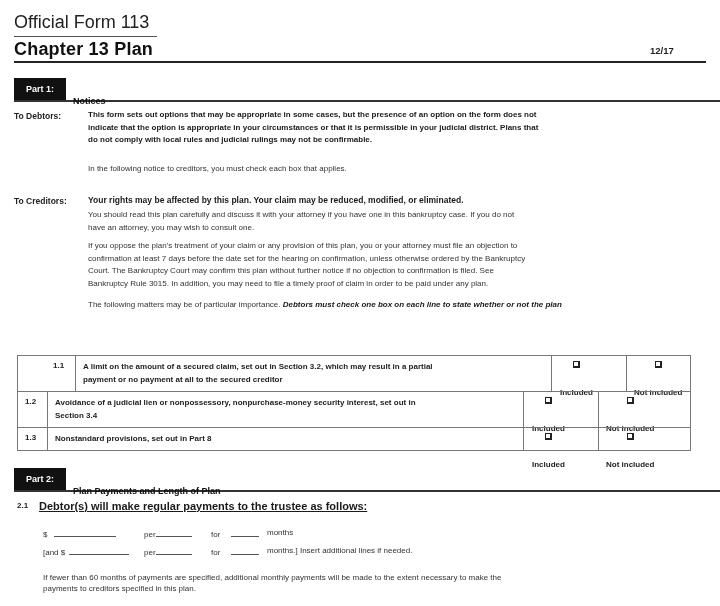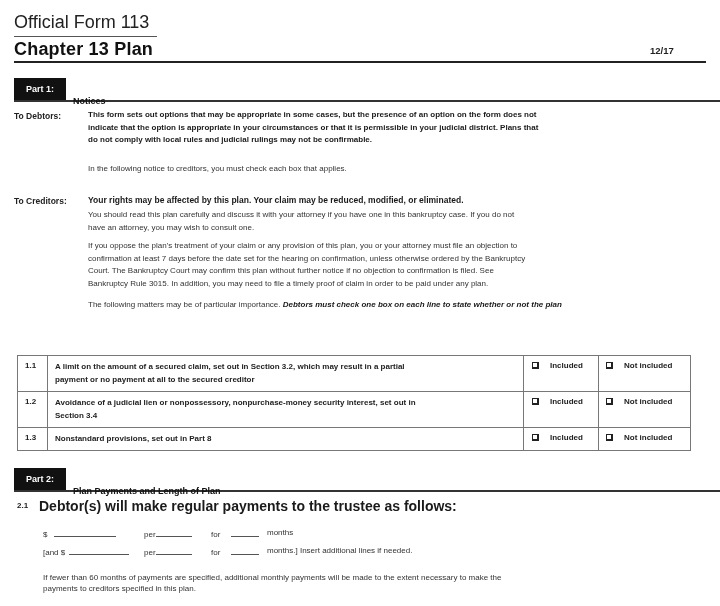--- a/index.html
+++ b/index.html
@@ -13,25 +13,25 @@
   .part-bar { left: 14px; height: 22px; width: 692px; border-bottom: 2px solid #333; }
   .part-tag { position: absolute; left: 0; top: 0; height: 22px; width: 52px; background: #111; color: #fff; font-size: 9px; font-weight: bold; line-height: 22px; text-align: center; }
   .part-title { position: absolute; left: 59px; top: 0; line-height: 22px; font-size: 9px; font-weight: bold; color: #111; margin-top: 12px; }
   .lbl { font-size: 8.5px; font-weight: bold; color: #222; }
   .txt { font-size: 8px; color: #333; line-height: 12.5px; }
   .bold { font-weight: bold; color: #1a1a1a; }
   .ital { }
   .bi { font-weight: bold; font-style: italic; color: #1a1a1a; }
   .items-wrap { position: absolute; left: 17px; top: 355px; width: 672px; border: 1px solid #777; }
   .row { position: relative; border-top: 1px solid #777; }
-  .row:first-child { border-top: none; }
+  .row:first-child { border-top: none; margin-left: 28px; }
   .cell { position: absolute; top: 0; bottom: 0; border-left: 1px solid #777; }
   .num { position: absolute; left: 7px; top: 5px; font-size: 8px; font-weight: bold; color: #222; }
   .desc { position: absolute; left: 37px; top: 5px; width: 460px; font-size: 8px; font-weight: bold; color: #222; line-height: 12.5px; }
-  .chk { position: absolute; top: 5px; font-size: 8px; font-weight: bold; color: #222; display: flex; align-items: center; gap: 11px; }
+  .chk { position: absolute; top: 5px; font-size: 8px; font-weight: bold; color: #222; display: flex; align-items: center; gap: 20px; flex-direction: column; }
   .box { display: inline-block; width: 7px; height: 7px; border: 1px solid #222; border-bottom-width: 2px; border-right-width: 2px; box-sizing: border-box; }
   .blank { display: inline-block; border-bottom: 1px solid #555; height: 9px; vertical-align: baseline; }
 </style>
 </head>
 <body>
 
 <div class="abs form-no">Official Form 113</div>
 <div class="abs form-no-rule"></div>
 <div class="abs title">Chapter 13 Plan</div>
 <div class="abs version">12/17</div>
@@ -121,21 +121,21 @@
       </div>
   </div>
 </div>
 
 <div class="abs part-bar" style="top:468px; width:706px;">
   <div class="part-tag">Part 2:</div>
   <div class="part-title">Plan Payments and Length of Plan</div>
 </div>
 
 <div class="abs txt bold" style="left:17px; top:500px;">2.1</div>
-<div class="abs txt bold" style="left:39px; top:500px; font-size:14px;">Debtor(s) will make regular payments to the trustee as follows:</div>
+<div class="abs txt bold" style="left:39px; top:500px; font-size:11px;text-decoration:underline;">Debtor(s) will make regular payments to the trustee as follows:</div>
 
 <div class="abs txt" style="left:43px; top:527px;">
   <span>$</span>
   <span class="blank" style="width:62px; margin-left:4px;"></span>
 </div>
 <div class="abs txt" style="left:144px; top:527px;">
   <span>per</span><span class="blank" style="width:36px;"></span>
 </div>
 <div class="abs txt" style="left:211px; top:527px;">
   <span>for</span>

